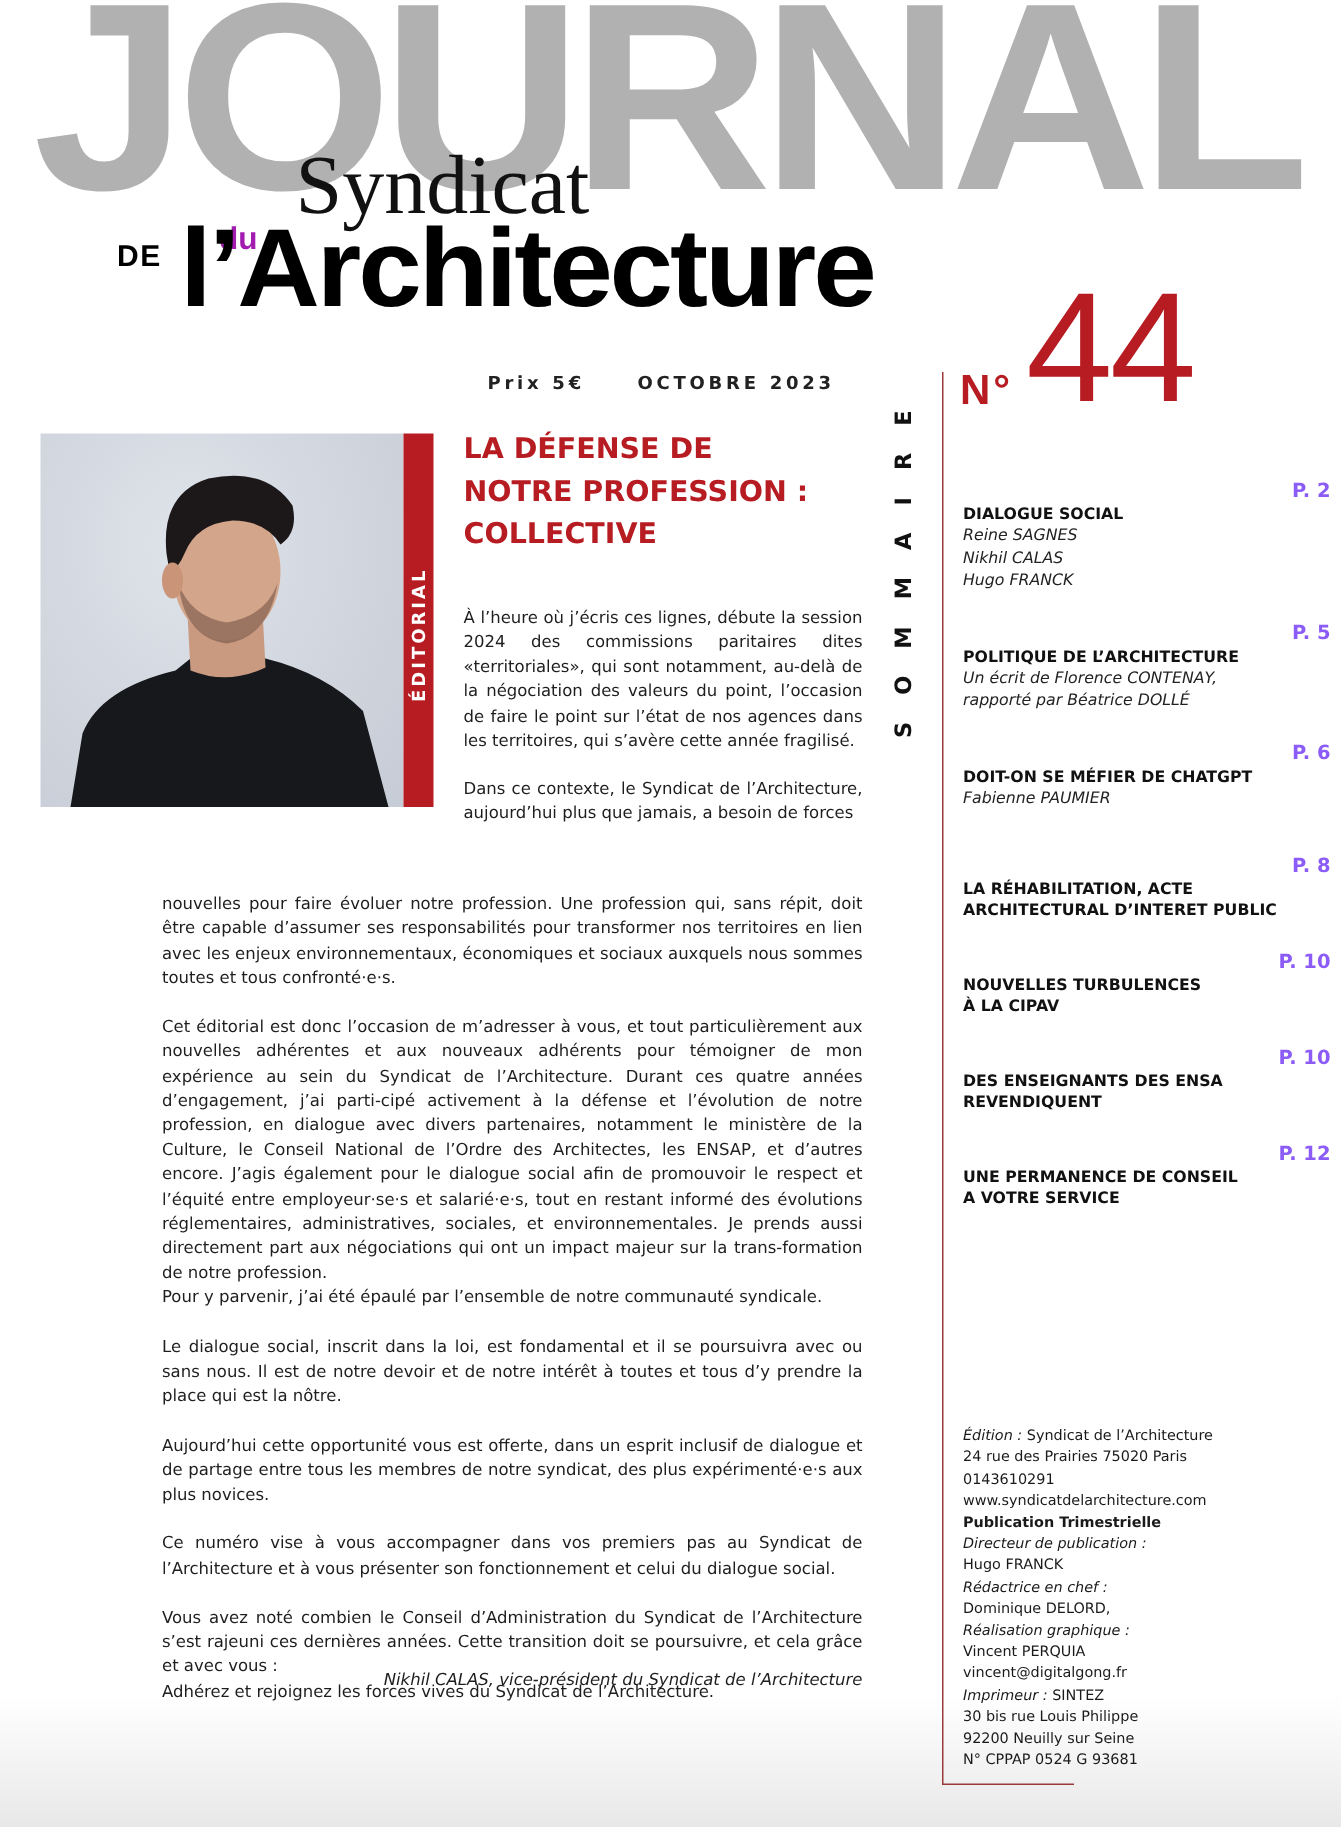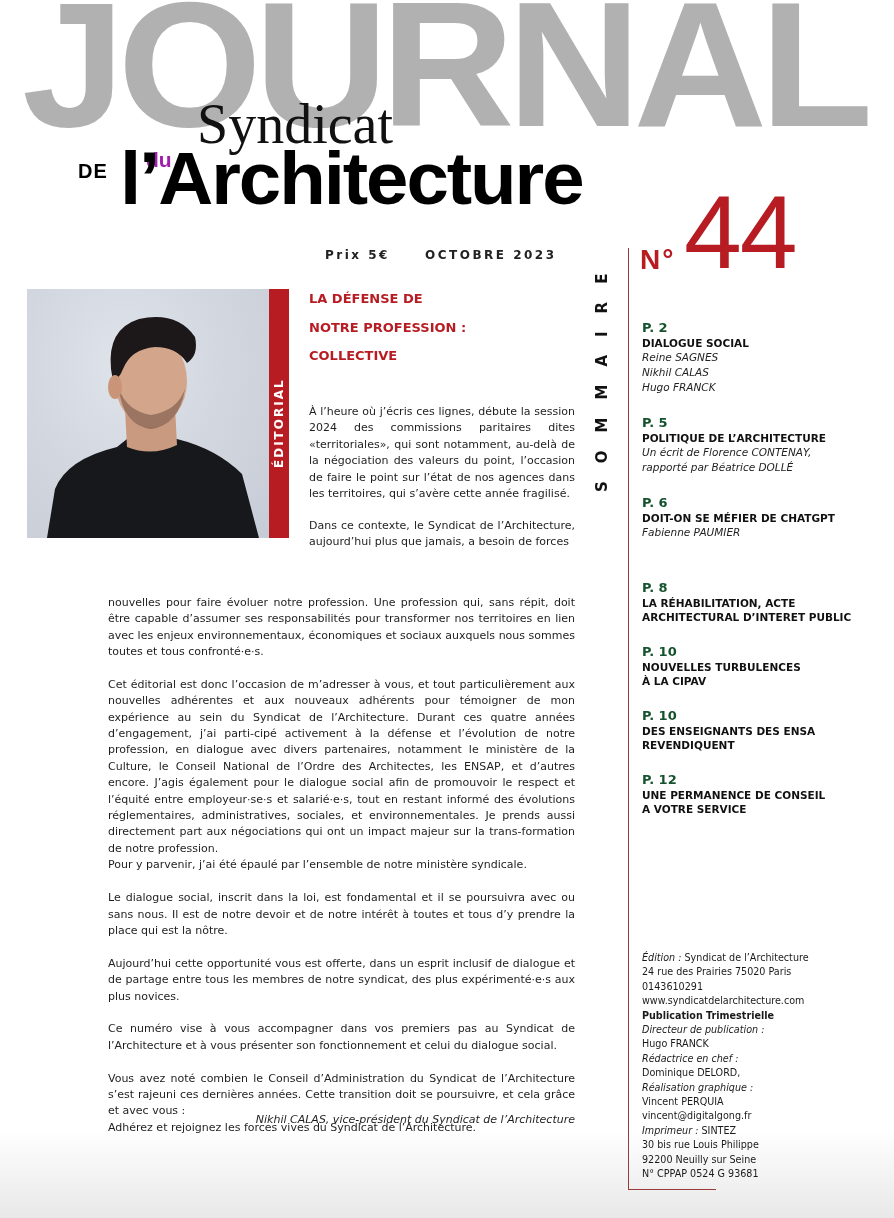--- a/index.html
+++ b/index.html
@@ -80,21 +80,21 @@
     .sommaire-bottom {
       position: absolute; left: 628px; top: 1189px; width: 88px; height: 1px;
       background: #9b3a3a;
     }
 
     
     .toc { position: absolute; left: 642px; top: 320px; width: 245px; }
     .toc-item { margin-bottom: 20px; }
     .toc-page {
       font-family: "DejaVu Sans", sans-serif; font-weight: 700;
-      font-size: 13px; color: #14532d; line-height: 16px;
+      font-size: 13px; color: #8b5cf6; line-height: 16px; text-align: right;
     }
     .toc-title {
       font-family: "DejaVu Sans", sans-serif; font-weight: 700;
       font-size: 10.5px; color: #111; line-height: 14px;
     }
     .toc-author {
       font-family: "DejaVu Sans", sans-serif; font-style: italic;
       font-size: 10.5px; color: #222; line-height: 15px;
     }
 
@@ -121,21 +121,21 @@
       position: absolute; left: 272px; top: 468px;
       transform: rotate(-90deg); transform-origin: left top;
       font-family: "DejaVu Sans", sans-serif; font-weight: 700;
       font-size: 12px; letter-spacing: 2px; color: #fff; white-space: nowrap;
     }
 
     
     .headline {
       position: absolute; left: 309px; top: 285px; width: 290px;
       font-family: "DejaVu Sans", sans-serif; font-weight: 700;
-      font-size: 13px; line-height: 28.5px; color: #b71c22;
+      font-size: 19px; line-height: 28.5px; color: #b71c22;
     }
     .headline div { white-space: nowrap; }
 
     
     .body-intro {
       position: absolute; left: 309px; top: 404px; width: 266px;
       font-family: "DejaVu Sans", sans-serif; font-size: 11px; line-height: 16.4px;
       text-align: justify; color: #1e1e1e;
     }
     .body-main {
@@ -195,21 +195,21 @@
   <div class="body-intro">
     <p>À l’heure où j’écris ces lignes, débute la session 2024 des commissions paritaires dites «territoriales», qui sont notamment, au-delà de la négociation des valeurs du point, l’occasion de faire le point sur l’état de nos agences dans les territoires, qui s’avère cette année fragilisé.</p>
   </div>
 
   <div class="body-main">
     <p style="margin-bottom:16.4px;">
       <span style="display:block; padding-left:201px; text-indent:0;">Dans ce contexte, le Syndicat de l’Architecture, aujourd’hui plus que jamais, a besoin de forces</span>
       <span style="display:block;margin-top:44px;">nouvelles pour faire évoluer notre profession. Une profession qui, sans répit, doit être capable d’assumer ses responsabilités pour transformer nos territoires en lien avec les enjeux environnementaux, économiques et sociaux auxquels nous sommes toutes et tous confronté·e·s.</span>
     </p>
     <p class="tight">Cet éditorial est donc l’occasion de m’adresser à vous, et tout particulièrement aux nouvelles adhérentes et aux nouveaux adhérents pour témoigner de mon expérience au sein du Syndicat de l’Architecture. Durant ces quatre années d’engagement, j’ai parti-cipé activement à la défense et l’évolution de notre profession, en dialogue avec divers partenaires, notamment le ministère de la Culture, le Conseil National de l’Ordre des Architectes, les ENSAP, et d’autres encore. J’agis également pour le dialogue social afin de promouvoir le respect et l’équité entre employeur·se·s et salarié·e·s, tout en restant informé des évolutions réglementaires, administratives, sociales, et environnementales. Je prends aussi directement part aux négociations qui ont un impact majeur sur la trans-formation de notre profession.</p>
-    <p>Pour y parvenir, j’ai été épaulé par l’ensemble de notre ministère syndicale.</p>
+    <p>Pour y parvenir, j’ai été épaulé par l’ensemble de notre communauté syndicale.</p>
     <p>Le dialogue social, inscrit dans la loi, est fondamental et il se poursuivra avec ou sans nous. Il est de notre devoir et de notre intérêt à toutes et tous d’y prendre la place qui est la nôtre.</p>
     <p>Aujourd’hui cette opportunité vous est offerte, dans un esprit inclusif de dialogue et de partage entre tous les membres de notre syndicat, des plus expérimenté·e·s aux plus novices.</p>
     <p>Ce numéro vise à vous accompagner dans vos premiers pas au Syndicat de l’Architecture et à vous présenter son fonctionnement et celui du dialogue social.</p>
     <p class="tight">Vous avez noté combien le Conseil d’Administration du Syndicat de l’Architecture s’est rajeuni ces dernières années. Cette transition doit se poursuivre, et cela grâce et avec vous :</p>
     <p>Adhérez et rejoignez les forces vives du Syndicat de l’Architecture.</p>
   </div>
   <div class="signature">Nikhil CALAS, vice-président du Syndicat de l’Architecture</div>
 
   <div class="sommaire-label">SOMMAIRE</div>
   <div class="sommaire-line"></div>
@@ -227,21 +227,21 @@
       <div class="toc-page">P. 5</div>
       <div class="toc-title">POLITIQUE DE L’ARCHITECTURE</div>
       <div class="toc-author">Un écrit de Florence CONTENAY,</div>
       <div class="toc-author">rapporté par Béatrice DOLLÉ</div>
     </div>
     <div class="toc-item">
       <div class="toc-page">P. 6</div>
       <div class="toc-title">DOIT-ON SE MÉFIER DE CHATGPT</div>
       <div class="toc-author">Fabienne PAUMIER</div>
     </div>
-    <div class="toc-item" style="margin-top:40px;">
+    <div class="toc-item" style="margin-top:30px;">
       <div class="toc-page">P. 8</div>
       <div class="toc-title">LA RÉHABILITATION, ACTE</div>
       <div class="toc-title">ARCHITECTURAL D’INTERET PUBLIC</div>
     </div>
     <div class="toc-item">
       <div class="toc-page">P. 10</div>
       <div class="toc-title">NOUVELLES TURBULENCES</div>
       <div class="toc-title">À LA CIPAV</div>
     </div>
     <div class="toc-item">

